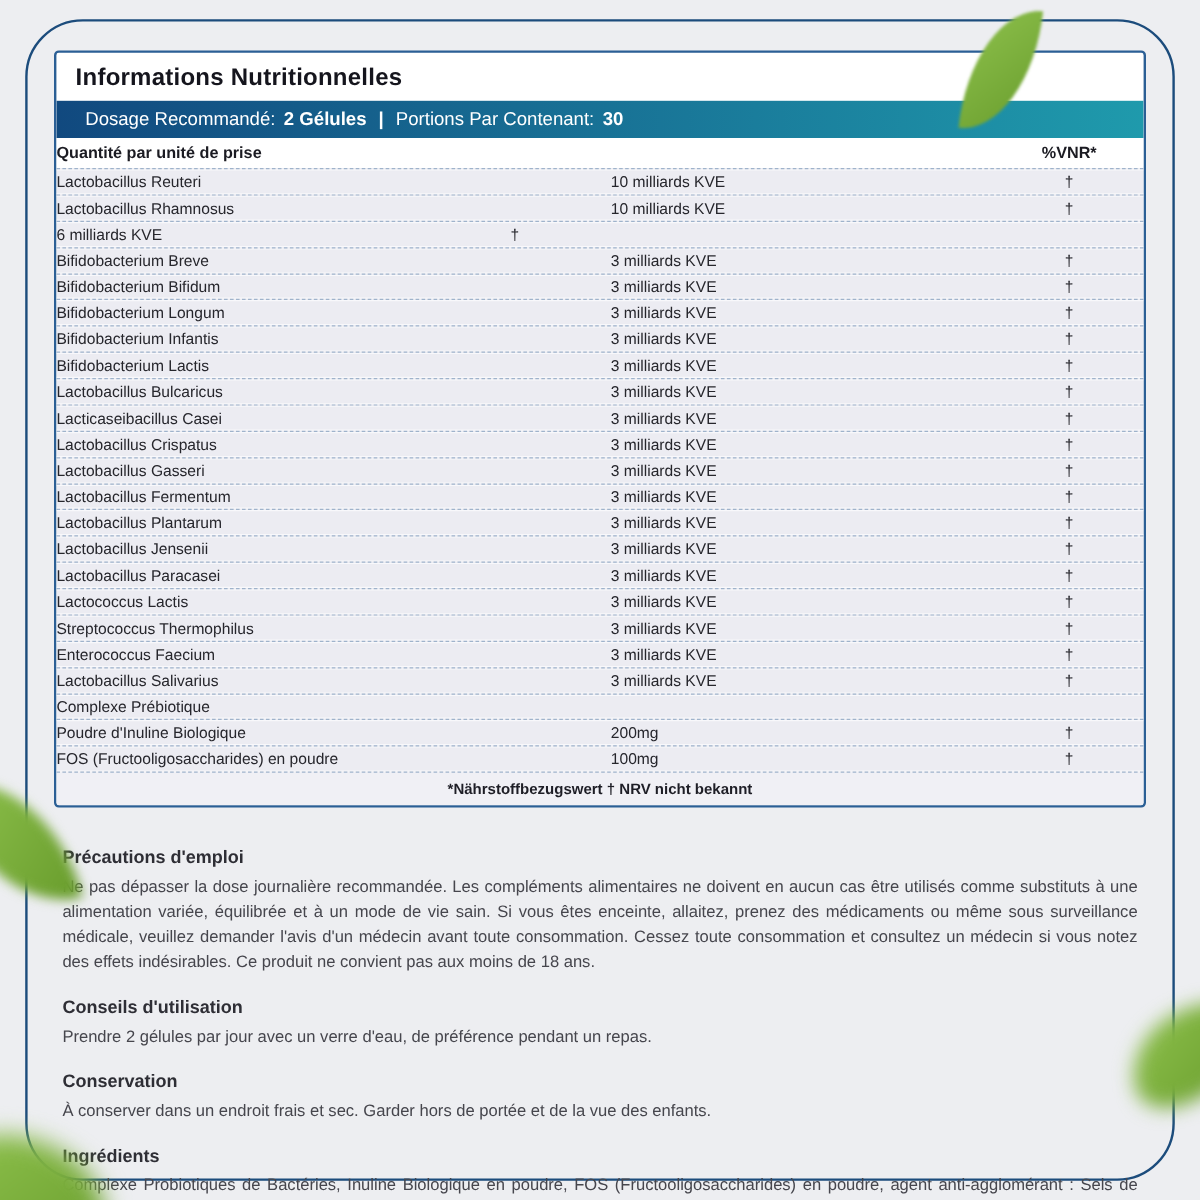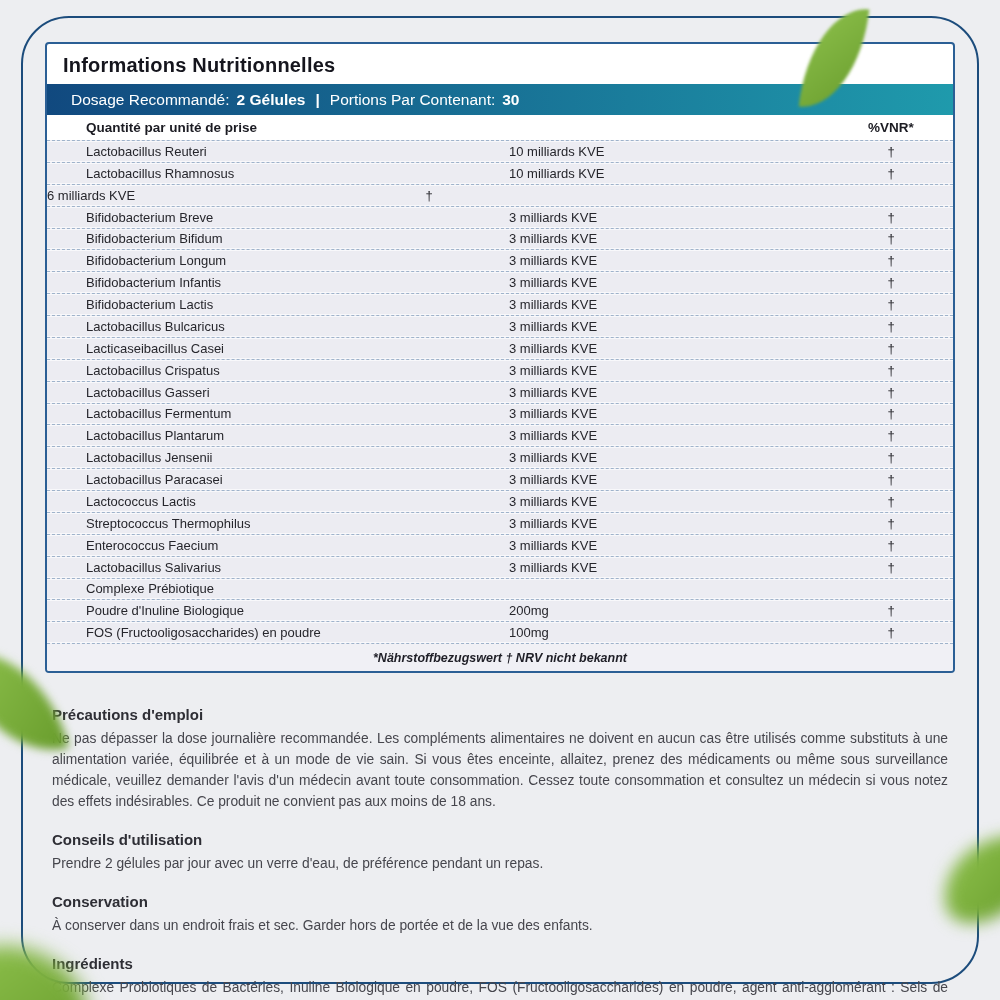--- a/index.html
+++ b/index.html
@@ -68,21 +68,21 @@
   .dosage-bar .bold { font-weight: bold; }
   .dosage-bar .sep  { font-weight: bold; margin: 0 3px; }
 
   .table-header {
     flex: 0 0 25px;
     display: flex; align-items: center;
     font-size: 13.5px; font-weight: bold;
     color: #1b1b22;
     background: #ffffff;
   }
-  .c-name { flex: 1; padding-left: 15px; text-align: left; margin-left: 24px; }
+  .c-name { flex: 1; text-align: left; }
   .c-val  { width: 320px; text-align: left; }
   .c-nrv  { width: 124px; text-align: center; }
 
   .rows { flex: 1; display: flex; flex-direction: column; }
   .row {
     flex: 1;
     display: flex; align-items: center;
     background: #ececf2;
     border-top: 1px dashed #9fb3cb;
     font-size: 13px;
@@ -90,21 +90,20 @@
     box-shadow: inset 0 1px 0 rgba(255,255,255,0.65), inset 0 -1px 0 rgba(255,255,255,0.65);
   }
 
   .footnote {
     flex: 0 0 27px;
     display: flex; align-items: center; justify-content: center;
     background: #f0f0f5;
     border-top: 1px dashed #9fb3cb;
     font-size: 12.5px; font-weight: bold;
     color: #1e1e26;
-    font-style: italic;
   }
 
   
   .sections {
     position: absolute;
     left: 52px; top: 706px;
     width: 896px;
     z-index: 3;
   }
   .section-heading {

